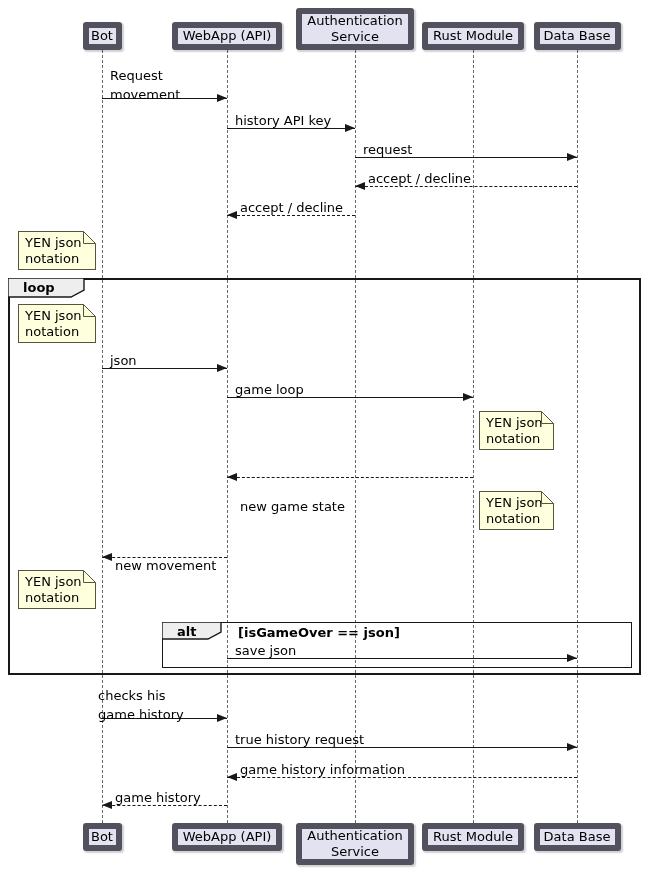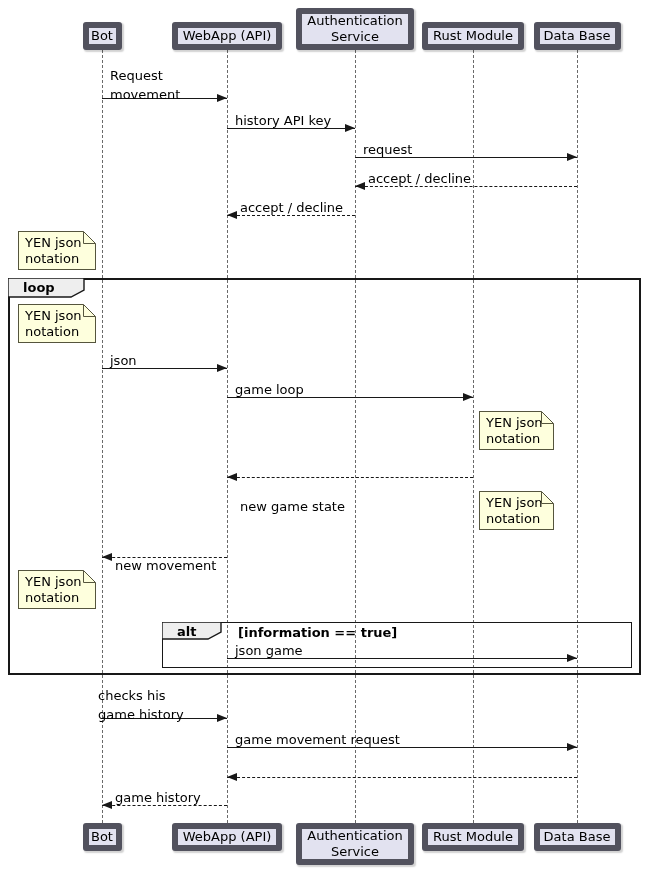--- a/index.html
+++ b/index.html
@@ -45,21 +45,21 @@
     <div class="frame loop" style="left: 8px; top: 278px; width: 633px; height: 397px; border-color: rgb(24, 24, 24);"></div>
     <div class="frame-tab" style="left: 8px; top: 278px; width: 77px; height: 20px;"><svg width="77" height="20">
         <path d="M0,0 H76 V12 L63,19 H0 Z" fill="#EEEEEE" stroke="#181818" stroke-width="1.4"></path>
       </svg></div>
     <div class="frame-tab-text" style="left: 23px; top: 280px;">loop</div>
     <div class="frame alt" style="left: 162px; top: 622px; width: 470px; height: 46px; border-color: rgb(24, 24, 24);"></div>
     <div class="frame-tab" style="left: 162px; top: 622px; width: 60px; height: 18px;"><svg width="60" height="18">
         <path d="M0,0 H59 V10 L46,17 H0 Z" fill="#EEEEEE" stroke="#181818" stroke-width="1.4"></path>
       </svg></div>
     <div class="frame-tab-text" style="left: 177px; top: 624px; text-align: center;">alt</div>
-    <div class="frame-guard" style="left: 238px; top: 625px;">[information == true]</div>
+    <div class="frame-guard" style="left: 238px; top: 625px;">[isGameOver == json]</div>
     <div class="note" style="left: 18px; top: 231px; width: 78px; height: 39px; background: rgb(254, 255, 221); border-color: rgb(85, 85, 61);">YEN json
 notation<svg width="13" height="13" class="note-fold">
         <polygon points="0,0 13,0 13,13" fill="#ffffff"></polygon>
         <polygon points="0.5,0.5 0.5,12.5 12.5,12.5" fill="#FEFFDD" stroke="#55553d" stroke-width="1"></polygon>
       </svg></div>
     <div class="note" style="left: 18px; top: 304px; width: 78px; height: 39px; background: rgb(254, 255, 221); border-color: rgb(85, 85, 61);">YEN json
 notation<svg width="13" height="13" class="note-fold">
         <polygon points="0,0 13,0 13,13" fill="#ffffff"></polygon>
         <polygon points="0.5,0.5 0.5,12.5 12.5,12.5" fill="#FEFFDD" stroke="#55553d" stroke-width="1"></polygon>
       </svg></div>
@@ -101,30 +101,31 @@
     <div class="arrow right" style="top: 393px; left: 463px;"></div>
     <div class="msg-label" style="left: 235px; top: 380px;">game loop</div>
     <div class="msg-line dashed" style="left: 227px; top: 477px; width: 246px;"></div>
     <div class="arrow left" style="top: 473px; left: 227px;"></div>
     <div class="msg-label" style="left: 240px; top: 460px; margin-top: 37px;">new game state</div>
     <div class="msg-line dashed" style="left: 102px; top: 557px; width: 125px;"></div>
     <div class="arrow left" style="top: 553px; left: 102px;"></div>
     <div class="msg-label" style="left: 115px; top: 556px;">new movement</div>
     <div class="msg-line solid" style="left: 227px; top: 658px; width: 350px;"></div>
     <div class="arrow right" style="top: 654px; left: 567px;"></div>
-    <div class="msg-label" style="left: 235px; top: 641px;">json game</div>
+    <div class="msg-label" style="left: 235px; top: 641px;">save json</div>
     <div class="msg-line solid" style="left: 102px; top: 718px; width: 125px;"></div>
     <div class="arrow right" style="top: 714px; left: 217px;"></div>
     <div class="msg-label" style="left: 98px; top: 686px;">checks his
 game history</div>
     <div class="msg-line solid" style="left: 227px; top: 747px; width: 350px;"></div>
     <div class="arrow right" style="top: 743px; left: 567px;"></div>
-    <div class="msg-label" style="left: 235px; top: 730px;">game movement request</div>
+    <div class="msg-label" style="left: 235px; top: 730px;">true history request</div>
     <div class="msg-line dashed" style="left: 227px; top: 777px; width: 350px;"></div>
     <div class="arrow left" style="top: 773px; left: 227px;"></div>
+    <div class="msg-label" style="left: 240px; top: 760px;">game history information</div>
     <div class="msg-line dashed" style="left: 102px; top: 805px; width: 125px;"></div>
     <div class="arrow left" style="top: 801px; left: 102px;"></div>
     <div class="msg-label" style="left: 115px; top: 788px;">game history</div>
     <div class="participant" style="left: 82.5px; top: 22px; width: 39px; height: 28px; background: rgb(226, 226, 240); border-color: rgb(82, 82, 94);">Bot</div>
     <div class="participant" style="left: 82.5px; top: 823px; width: 39px; height: 28px; background: rgb(226, 226, 240); border-color: rgb(82, 82, 94);">Bot</div>
     <div class="participant" style="left: 172px; top: 22px; width: 110px; height: 28px; background: rgb(226, 226, 240); border-color: rgb(82, 82, 94);">WebApp (API)</div>
     <div class="participant" style="left: 172px; top: 823px; width: 110px; height: 28px; background: rgb(226, 226, 240); border-color: rgb(82, 82, 94);">WebApp (API)</div>
     <div class="participant" style="left: 296px; top: 8px; width: 118px; height: 42px; background: rgb(226, 226, 240); border-color: rgb(82, 82, 94);">Authentication
 Service</div>
     <div class="participant" style="left: 296px; top: 823px; width: 118px; height: 42px; background: rgb(226, 226, 240); border-color: rgb(82, 82, 94);">Authentication

